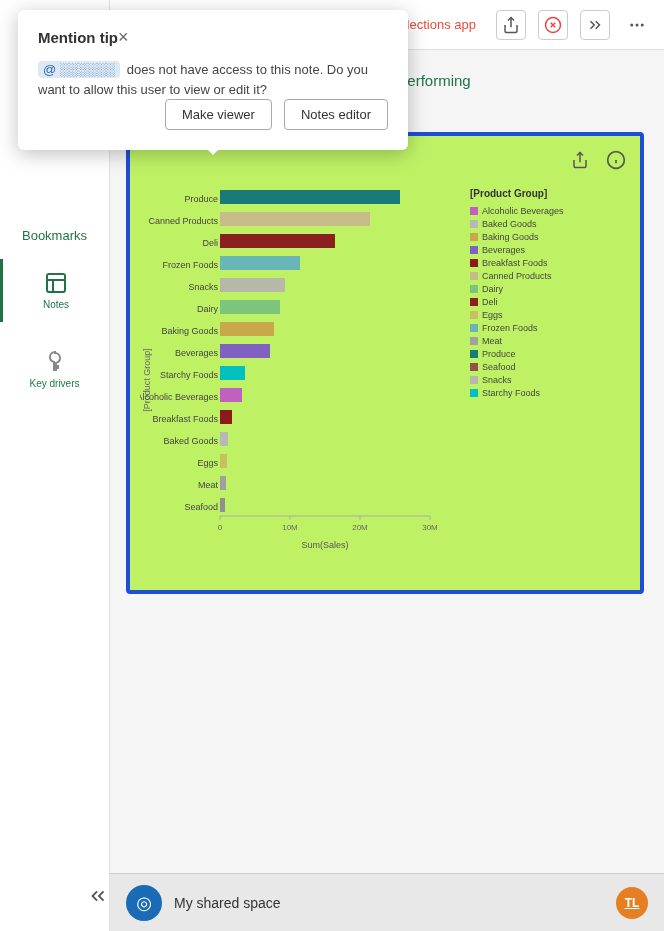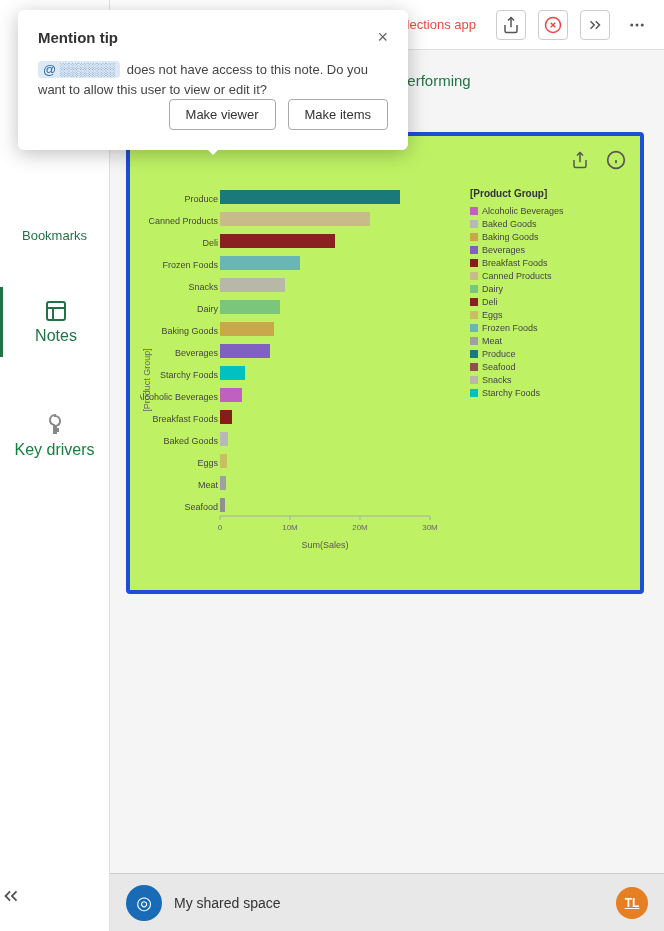--- a/index.html
+++ b/index.html
@@ -16,23 +16,22 @@
     .sidebar {
       position: absolute;
       left: 0;
       top: 0;
       width: 110px;
       height: 931px;
       background: #fff;
       border-right: 1px solid #e0e0e0;
       display: flex;
       flex-direction: column;
-      align-items: flex-start;
+      align-items: flex-end;
       padding-top: 220px;
-      gap: 28px;
     }
     .sidebar-item {
       display: flex;
       flex-direction: column;
       align-items: center;
       width: 100%;
       padding: 12px 0;
       cursor: pointer;
       color: #15803d;
       font-size: 12px;
@@ -40,21 +39,21 @@
     .sidebar-item.active {
       border-left: 3px solid #217346;
       color: #217346;
     }
     .sidebar-item svg {
       width: 24px;
       height: 24px;
       margin-bottom: 4px;
     }
     .sidebar-item-label {
-      font-size: 16px;
+      font-size: 10px;
       text-align: center;
     }
     .bookmarks-label {
       color: #217346;
       font-size: 13px;
       padding: 8px 0 16px 0;
       width: 100%;
       text-align: center;
     }
 
@@ -232,21 +231,20 @@
       left: 18px;
       width: 390px;
       background: #fff;
       border-radius: 6px;
       box-shadow: 0 4px 20px rgba(0,0,0,0.25);
       padding: 18px 20px 20px 20px;
       pointer-events: all;
     }
     .mention-tip-header {
       display: flex;
-      justify-content: space-between;
       align-items: center;
       margin-bottom: 14px;
     }
     .mention-tip-title {
       font-size: 15px;
       font-weight: 600;
       color: #333;
     }
     .mention-tip-close {
       cursor: pointer;
@@ -539,16 +537,16 @@
   <div class="mention-tip-dialog">
     <div class="mention-tip-header">
       <span class="mention-tip-title">Mention tip</span>
       <span class="mention-tip-close">×</span>
     </div>
     <div class="mention-tip-body">
       <span class="at-name">@ ░░░░░░</span><span> does not have access to this note. Do you want to allow this user to view or edit it?</span>
     </div>
     <div class="mention-tip-actions">
       <button class="btn-secondary">Make viewer</button>
-      <button class="btn-primary">Make items</button>
+      <button class="btn-primary">Notes editor</button>
     </div>
   </div>
 </div>
 
 </body></html>

